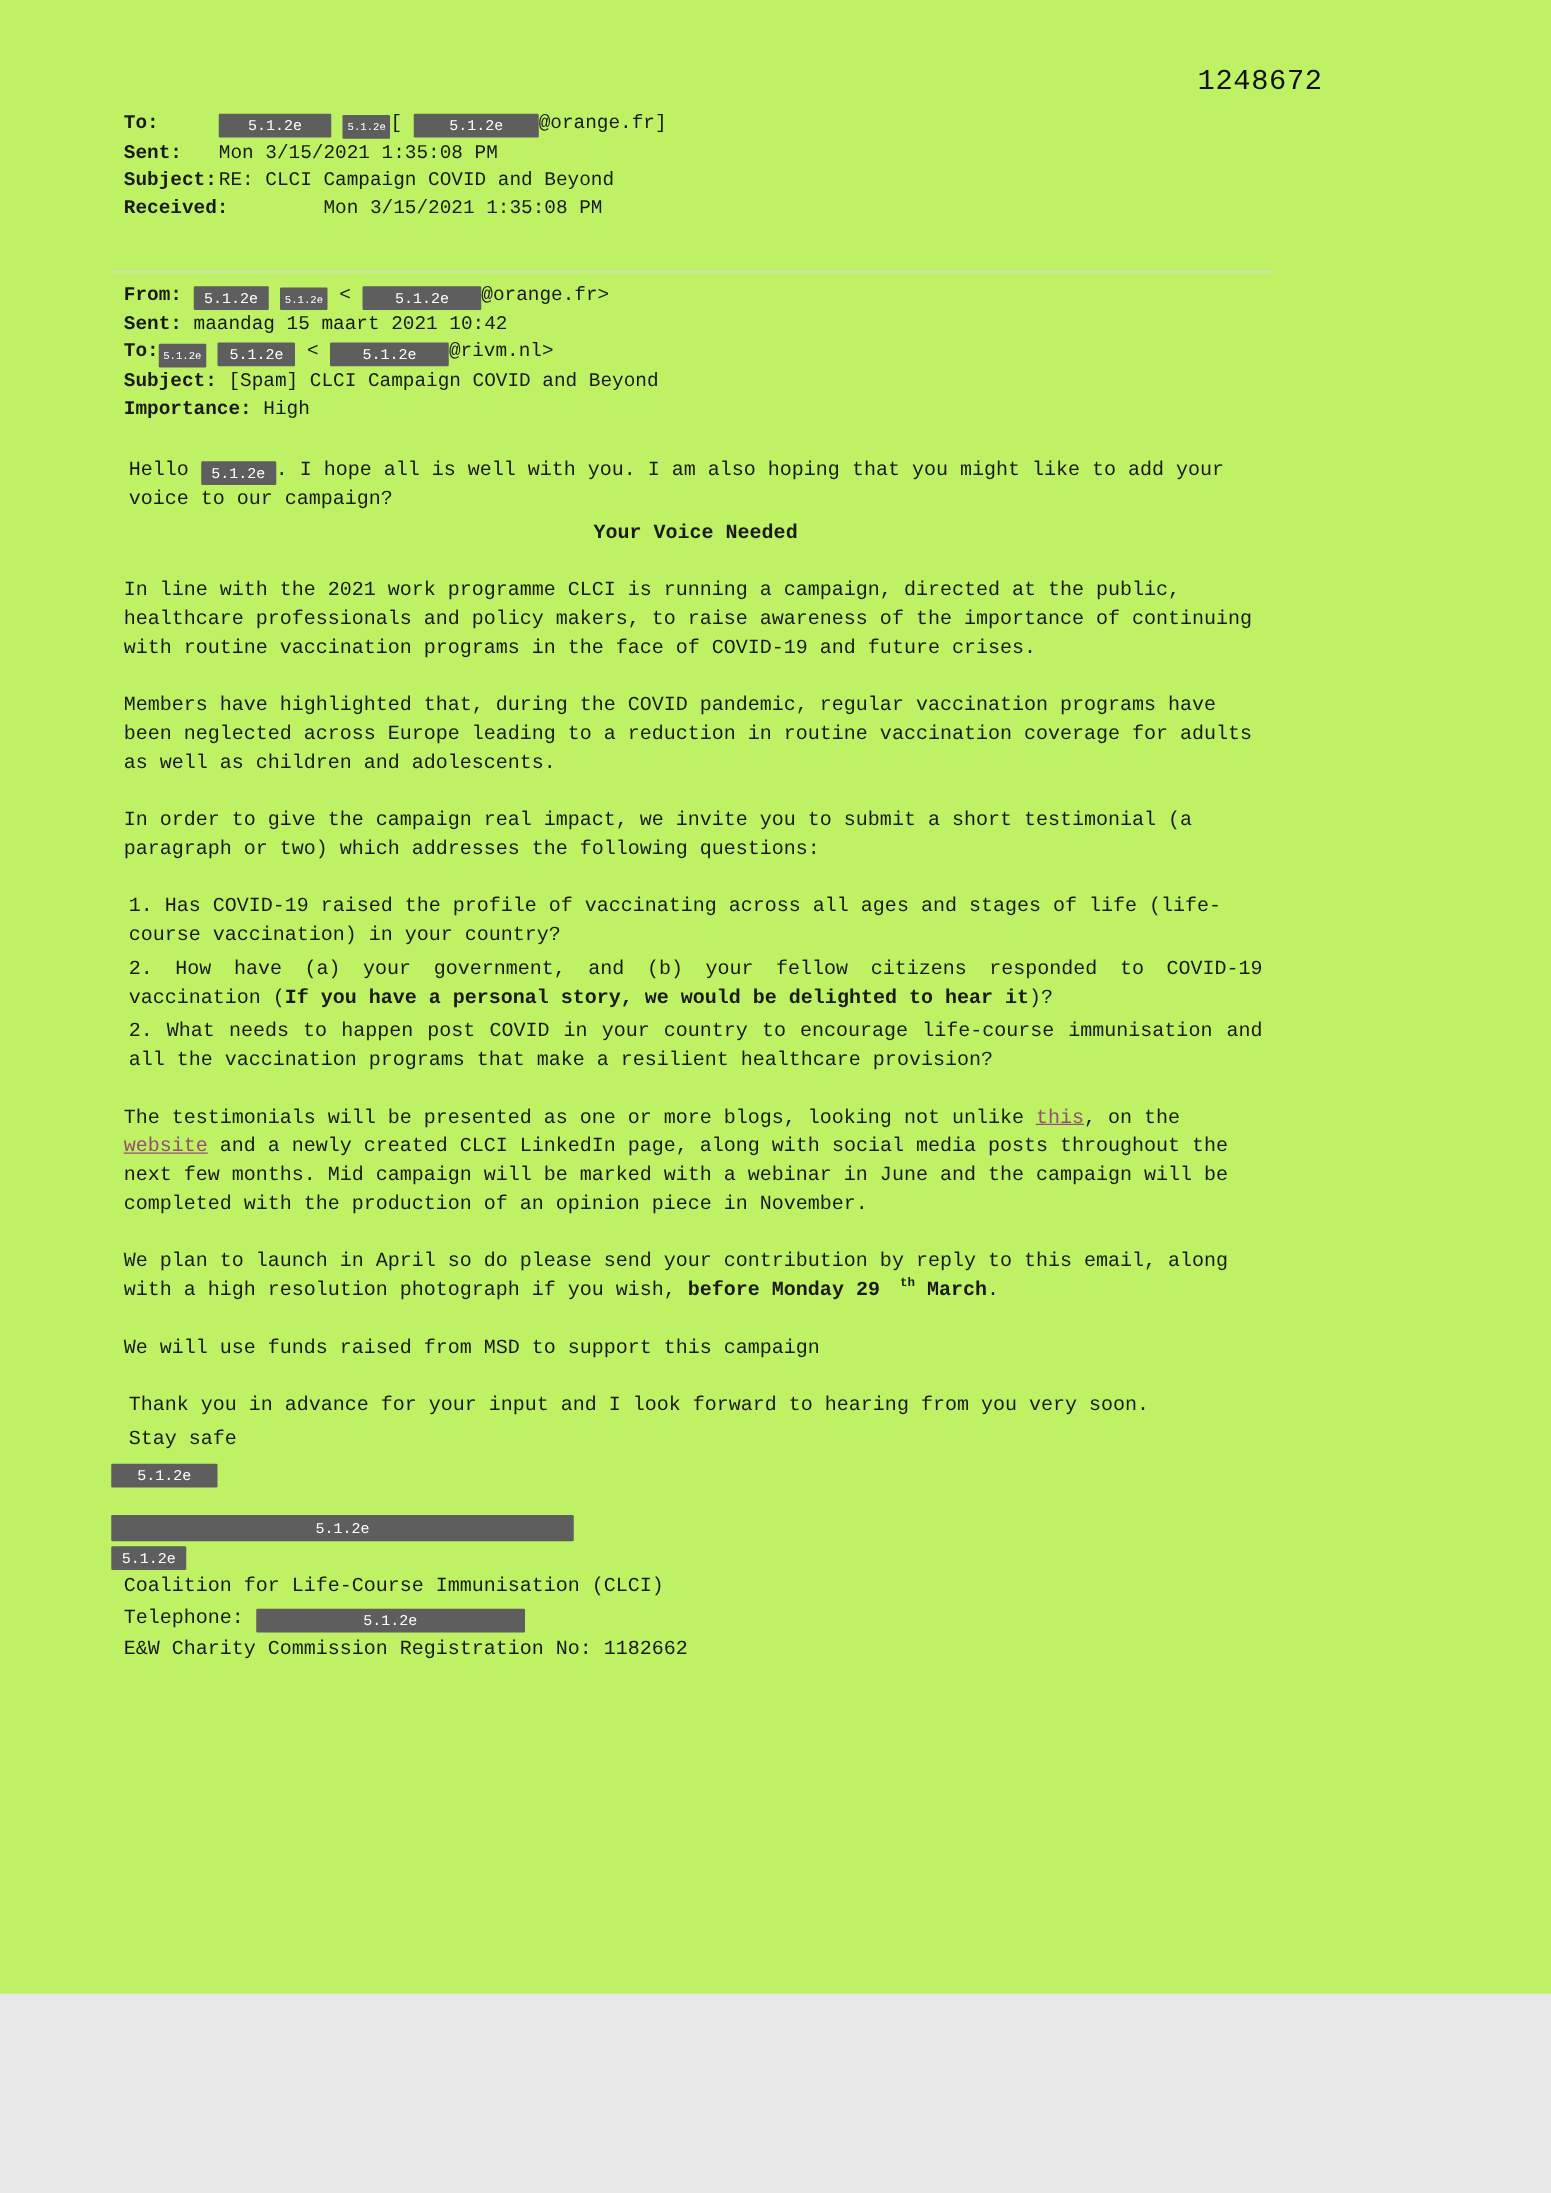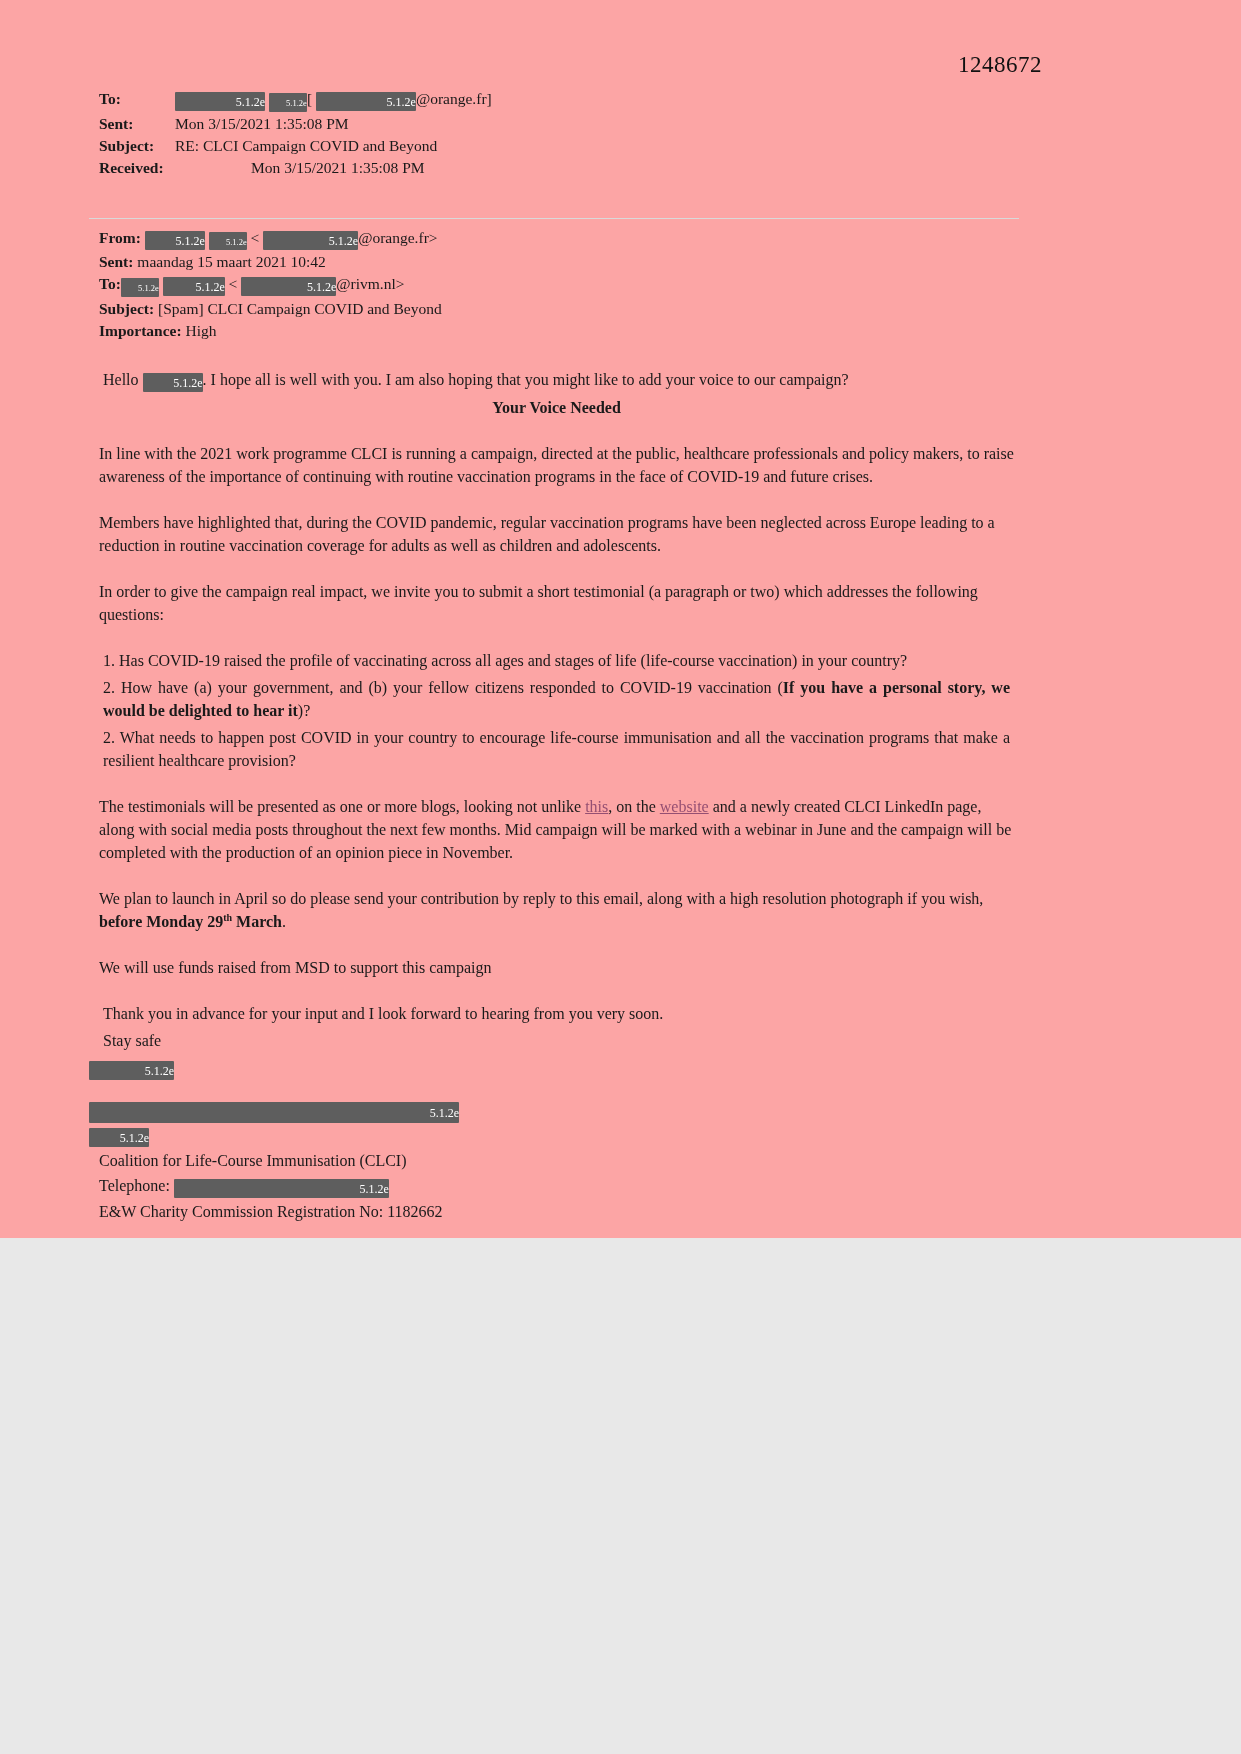--- a/index.html
+++ b/index.html
@@ -1,20 +1,20 @@
 <!DOCTYPE html>
 <html><head>
 <meta charset="utf-8">
 <style>
   html,body{margin:0;padding:0;background:#e8e8e8;}
   .page{
     position:relative;
-    width:1241px;height:1238px;
-    margin:0 auto;background:#fca5a5;
-    font-family:Liberation Serif, serif;
+    width:1241px;height:1595px;
+    margin:0 auto;background:#bef264;
+    font-family:Liberation Mono, monospace;
     color:#1a1a1a;
     overflow:hidden;
   }
   .doc-number{
     position:absolute;top:52px;left:958px;
     font-size:23px;letter-spacing:.5px;color:#111;
   }
   .content{position:absolute;left:99px;top:88px;width:915px;}
   
   .h1row{display:flex;font-size:15.5px;line-height:21px;margin-bottom:1px;align-items:flex-start;}
@@ -23,36 +23,36 @@
   .h1val.indent{padding-left:76px;}
   
   .divider{border:none;border-top:1px solid #d9d9d9;margin:40px 0 8px -10px;width:930px;}
   
   .h2row{font-size:15.5px;line-height:21px;margin-bottom:1px;}
   .h2label{font-weight:bold;}
   
   .rx{
     display:inline-block;background:#5e5e5e;color:#fff;
     font-size:12px;line-height:1;padding:4px 0 3px 0;
-    text-align:right;vertical-align:-2px;border-radius:1px;
+    text-align:center;vertical-align:-2px;border-radius:1px;
   }
   .rx-sm{font-size:8.5px;padding:6px 0 4px 0;vertical-align:-2px;}
   .w38{width:38px;} .w60{width:60px;} .w62{width:62px;} .w85{width:85px;}
   .w90{width:90px;} .w95{width:95px;} .w100{width:100px;}
   .w215{width:215px;} 
   .rx-bar{display:block;width:370px;padding:5px 0 4px 0;margin:0;}
   
   .body{margin-top:27px;font-size:16px;line-height:23px;}
   .body p{margin:0 0 23px 0;}
   .body p.tight{margin:4px;}
   .greet-block{margin-bottom:23px;}
   .voice-heading{font-weight:bold;text-align:center;margin:0;}
   .just{text-align:justify;}
   b,.bold{font-weight:bold;}
-  sup{font-size:10px;vertical-align:super;line-height:0;}
+  sup{font-size:10px;vertical-align:super;line-height:0;margin-left:16px;}
   a.link-purple{color:#954f72;text-decoration:underline;cursor:pointer;}
   a.link-blue{color:#0563c1;text-decoration:underline;cursor:pointer;}
   
   .sig{font-size:16px;line-height:23px;margin-top:2px;}
   .sig-gap{height:22px;}
   .sig-bar-wrap{margin-left:-10px;}
   .sig-row{margin:2px 0;}
 </style>
 </head>
 <body>

